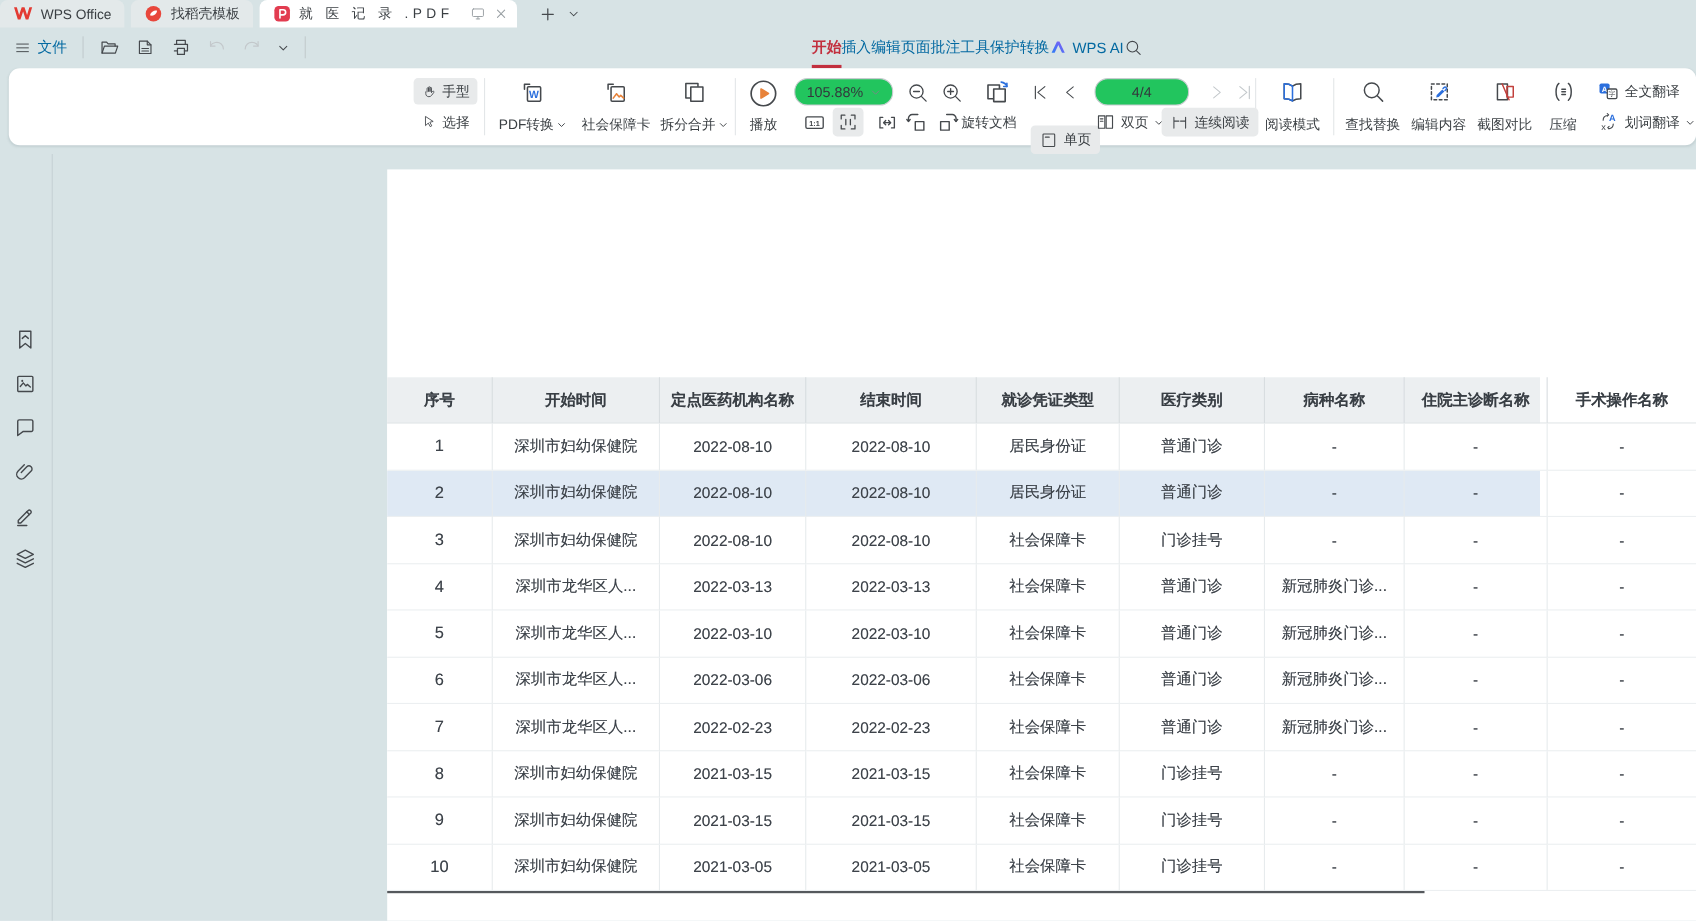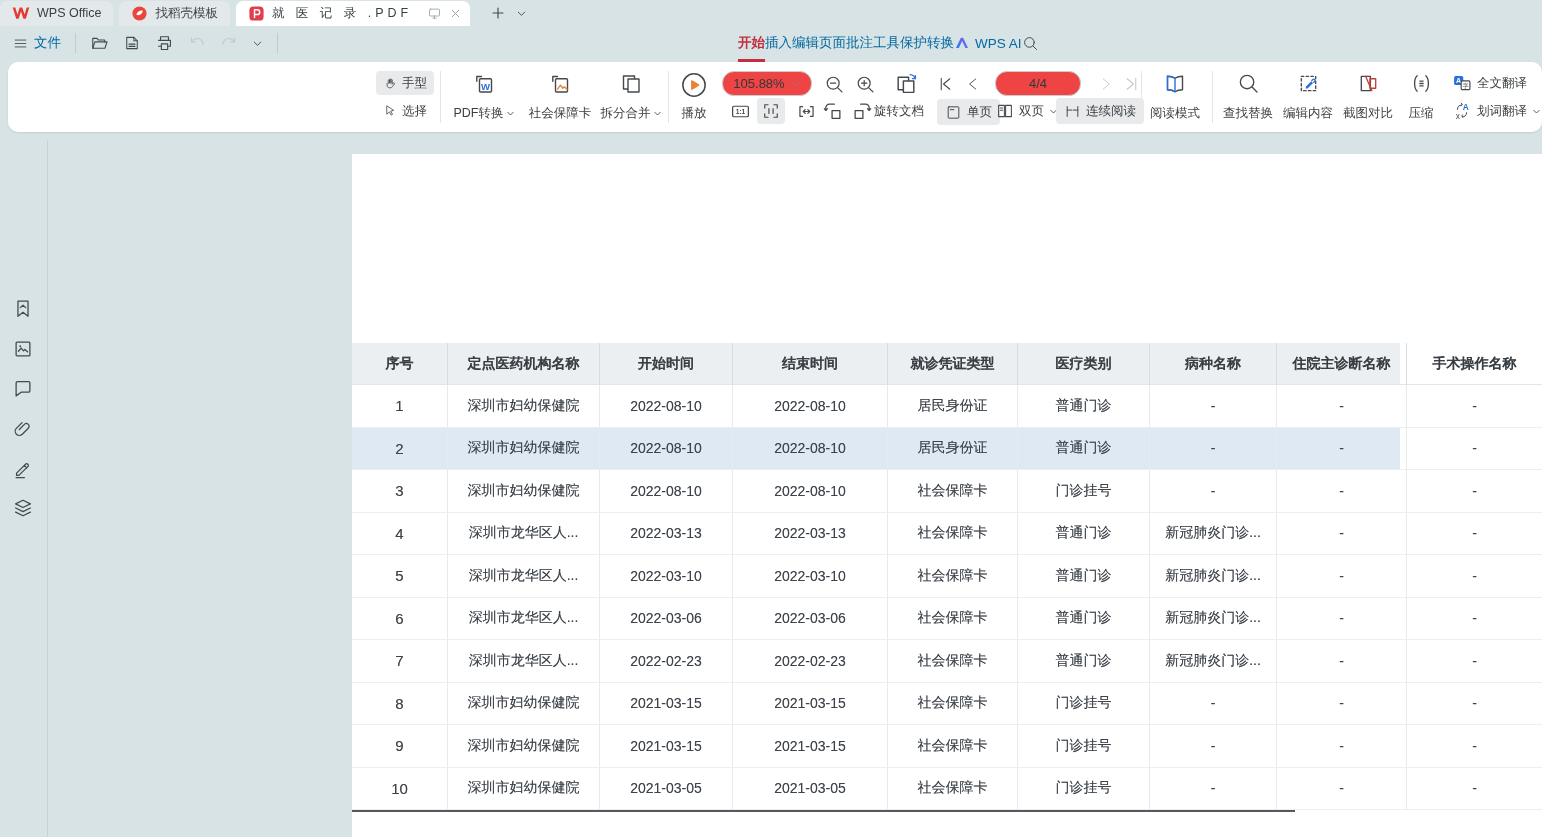--- a/index.html
+++ b/index.html
@@ -3,21 +3,21 @@
 <meta charset="utf-8">
 <style>
   *{margin:0;padding:0;box-sizing:border-box}
   html,body{width:1542px;height:837px;overflow:hidden;background:#d7e3e5;
     font-family:"Liberation Sans","DejaVu Sans",sans-serif;color:#3e4347}
   svg.ic{stroke:#45494d;fill:none;stroke-width:1.4;stroke-linecap:round;stroke-linejoin:round;display:block}
   svg.ic text{stroke:none}
   svg.ic.dis{stroke:#c3c8cb}
 
   
-  .tabbar{position:absolute;left:0;top:0;width:1542px;height:26px;display:flex;align-items:center}
+  .tabbar{position:absolute;left:0;top:0;width:1542px;height:26px;display:flex;align-items:flex-start}
   .tab{height:25px;display:flex;align-items:center;gap:7px;padding:0 12px;font-size:12.5px;
        color:#3a3f43;background:#e3e9ea;border-radius:7px 7px 0 0;margin-right:6px;white-space:nowrap}
   .tab.active{background:#fff;width:234px;padding-right:8px}
   .tab.active .tab-title{flex:1;letter-spacing:4px}
   .tab-extra{display:flex;align-items:center;gap:10px;margin-left:14px;height:25px}
 
   
   .menubar{position:absolute;left:0;top:26px;width:1542px;height:34px;display:flex;align-items:center;font-size:13.5px}
   .file-group{display:flex;align-items:center;gap:14px;padding-left:13px}
   .vdiv{width:1px;height:20px;background:#c2cbcd}
@@ -29,21 +29,21 @@
 
   
   .card{position:absolute;left:8px;top:62px;width:1534px;height:70px;background:#fff;border-radius:10px;
         box-shadow:0 1px 2px rgba(90,110,115,.15)}
   .card .vsep{position:absolute;top:9px;height:52px;width:1px;background:#e3e6e8}
   .pill{background:#e8eaeb;border-radius:4px}
   .trow{position:absolute;height:24px;display:flex;align-items:center;gap:5px;font-size:12.5px;color:#3a3f43;white-space:nowrap}
   .tgroup{position:absolute;top:7px;height:56px;display:flex;flex-direction:column;align-items:center;
           justify-content:space-between;padding:3px 0;font-size:12.5px;color:#3a3f43;white-space:nowrap}
   .tgroup .lbl{display:flex;align-items:center;gap:2px}
-  .selbox{position:absolute;top:9px;height:25px;border:1px solid #c6cccf;border-radius:12px;background:#ef4444;
+  .selbox{position:absolute;top:9px;height:25px;border:1px solid #c6cccf;border-radius:12px;background:#22c55e;
           display:flex;align-items:center;justify-content:center;gap:6px;font-size:13px;color:#33383c}
 
   
   .sidebar{position:absolute;left:0;top:140px;width:48px;height:697px;border-right:1px solid #c6d2d5}
   .sb-ic{position:absolute;left:12px}
 
   
   .page{position:absolute;left:352px;top:154px;width:1190px;height:683px;background:#fff}
   .doc-table{position:absolute;left:0;top:189px;width:1048px;filter:blur(.22px);
              text-shadow:0 0 .5px rgba(61,66,71,.5)}
@@ -334,21 +334,21 @@
   <div class="trow" style="left:843px;top:37px">
     <svg class="ic" width="22" height="22" viewBox="0 0 24 24">
         <rect x="4.5" y="11.5" width="8.5" height="8.5"></rect>
         <path d="M10.5 4.5H16a3.8 3.8 0 013.8 3.8v3"></path>
         <path d="M21.4 9.5l-1.6 1.8-1.7-1.8"></path>
       </svg>
   </div>
   <div class="trow" style="left:866px;top:37px">
     <span>旋转文档</span>
   </div>
-  <div class="trow pill" style="left:929px;top:37px;height:26px;padding:0 8px">
+  <div class="trow pill" style="left:929px;top:52px;height:26px;padding:0 8px">
     <svg class="ic" width="17" height="17" viewBox="0 0 24 24">
         <rect x="4.5" y="4" width="15" height="16" rx="1"></rect>
         <path d="M7.5 8h5"></path>
       </svg>
     <span>单页</span>
   </div>
   <div class="trow" style="left:988px;top:37px">
     <svg class="ic" width="18" height="18" viewBox="0 0 24 24">
         <rect x="3.5" y="4.5" width="7.7" height="15"></rect>
         <rect x="12.8" y="4.5" width="7.7" height="15"></rect>
@@ -459,22 +459,22 @@
     <svg class="ic" width="22" height="22" viewBox="0 0 24 24">
         <path d="M12 3.5l8 4-8 4-8-4zM4 12l8 4 8-4M4 16.5l8 4 8-4"></path>
       </svg>
   </span>
 </div>
 
 <div class="page">
   <div class="doc-table">
     <div class="thead" style="grid-template-columns: 96px 152px 133px 155px 130px 132px 127px 130px 135px;">
         <div class="th">序号</div>
+        <div class="th">开始时间</div>
         <div class="th">定点医药机构名称</div>
-        <div class="th">开始时间</div>
         <div class="th">结束时间</div>
         <div class="th">就诊凭证类型</div>
         <div class="th">医疗类别</div>
         <div class="th">病种名称</div>
         <div class="th">住院主诊断名称</div>
         <div class="th">手术操作名称</div>
       </div>
     <div>
         <div class="trow-d" style="grid-template-columns: 96px 152px 133px 155px 130px 132px 127px 130px 135px;">
           <div class="td">1</div>

